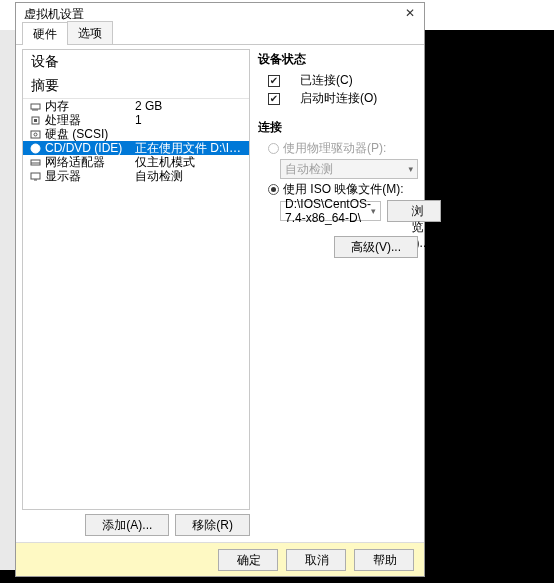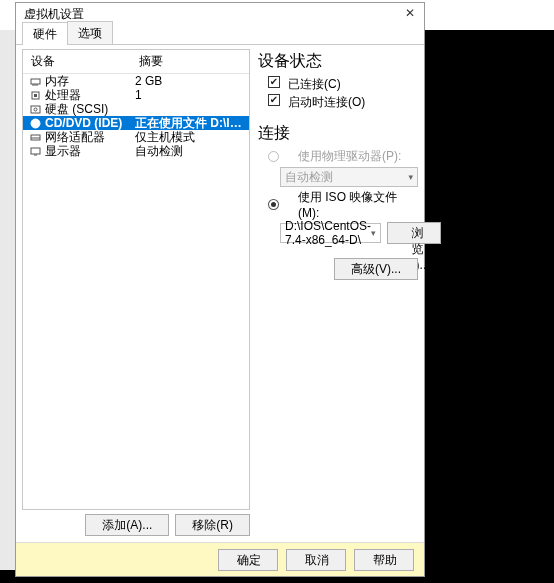--- a/index.html
+++ b/index.html
@@ -13,42 +13,42 @@
   }
   .titlebar { height:22px; display:flex; align-items:center; justify-content:space-between; padding:0 4px 0 8px; font-size:12px; }
   .close-x { width:20px; height:20px; text-align:center; line-height:18px; font-size:12px; color:#333; }
   .tabs { display:flex; align-items:flex-end; height:20px; padding-left:6px; border-bottom:1px solid #c8c8c8; }
   .tab { font-size:12px; padding:3px 10px 2px 10px; border:1px solid #c8c8c8; border-bottom:none; background:#f4f4f4; margin-right:-1px; position:relative;margin-top:8px; }
   .tab.active { background:#fff; top:1px; }
   .content { position:absolute; left:6px; right:6px; top:46px; bottom:36px; }
   .left-pane { position:absolute; left:0; top:0; width:228px; bottom:0; }
   .right-pane { position:absolute; left:236px; right:0; top:0; bottom:0; }
   .hw-list-wrap { position:absolute; left:0; top:0; right:0; bottom:30px; border:1px solid #c8c8c8; background:#fff; }
-  .hw-header { display:flex; font-size:12px; border-bottom:1px solid #e4e4e4; }
+  .hw-header { display:flex; font-size:14px; border-bottom:1px solid #e4e4e4;flex-direction:column; }
   .hw-header div { padding:3px 8px; }
   .hw-col-dev { width:108px; }
   .hw-col-sum { flex:1; }
   .hw-row { display:flex; font-size:12px; align-items:center; height:14px; }
   .hw-row .cell-dev { width:108px; padding:0 4px 0 6px; display:flex; align-items:center; gap:4px; overflow:hidden; white-space:nowrap; }
   .hw-row .cell-sum { flex:1; padding:0 4px; overflow:hidden; white-space:nowrap; text-overflow:ellipsis; }
-  .hw-row.selected { background:#0078d7; color:#fff;font-weight:bold; }
+  .hw-row.selected { background:#0078d7; color:#fff; }
   .hw-row.selected .ico svg * { stroke:#fff; fill:#fff; }
   .ico { width:12px; height:12px; display:inline-flex; align-items:center; justify-content:center; }
   .btn-row-left { position:absolute; left:0; right:0; bottom:0; height:26px; display:flex; justify-content:flex-end; gap:6px; }
   .btn  { font-size:12px; border:1px solid #adadad; background:#f0f0f0; padding:2px 16px; min-width:60px; text-align:right; height:22px; line-height:16px; }
   .btn.small { min-width:60px; }
 
-  .section-title { font-size:16px; margin:2px 0 4px 0; }
-  .chk-row { font-size:12px; display:flex; align-items:flex-start; gap:8px; margin:1px 0 1px 10px; }
+  .section-title { font-size:12px; margin:2px 0 4px 0;font-weight:bold; }
+  .chk-row { font-size:12px; display:flex; align-items:center; gap:20px; margin:1px 0 1px 10px; }
   .chk { width:12px; height:12px; border:1px solid #333; display:inline-flex; align-items:center; justify-content:center; font-size:10px; line-height:10px; }
   .chk.checked::before { content:"✔"; font-size:10px; color:#222; }
   .radio { width:11px; height:11px; border:1px solid #555; border-radius:50%; display:inline-flex; align-items:center; justify-content:center; }
   .radio.selected::before { content:""; width:5px; height:5px; background:#333; border-radius:50%; }
   .radio.disabled { border-color:#bbb; }
-  .radio-row { font-size:12px; display:flex; align-items:center; gap:19px; margin:2px 0 2px 10px; }
+  .radio-row { font-size:12px; display:flex; align-items:center; gap:4px; margin:2px 0 2px 10px; }
   .radio-row.disabled { color:#a0a0a0; }
   .dropdown { font-size:12px; border:1px solid #c0c0c0; background:#f4f4f4; height:20px; display:flex; align-items:center; justify-content:space-between; padding:0 4px; }
   .dropdown .caret { font-size:9px; color:#666; }
   .dropdown.disabled { color:#a0a0a0; }
   .iso-row { display:flex; gap:6px; margin:2px 0 2px 22px; align-items:center; }
   .iso-row .dropdown { flex:1; background:#fff; }
   .auto-dd { margin:2px 0 2px 22px; }
   .adv-row { display:flex; justify-content:flex-end; margin-top:14px; }
   .footer { position:absolute; left:0; right:0; bottom:0; height:34px; border-top:1px solid #dcdcdc; display:flex; justify-content:flex-end; align-items:center; gap:8px; padding-right:10px; background:#fef9c3; }
 </style>

